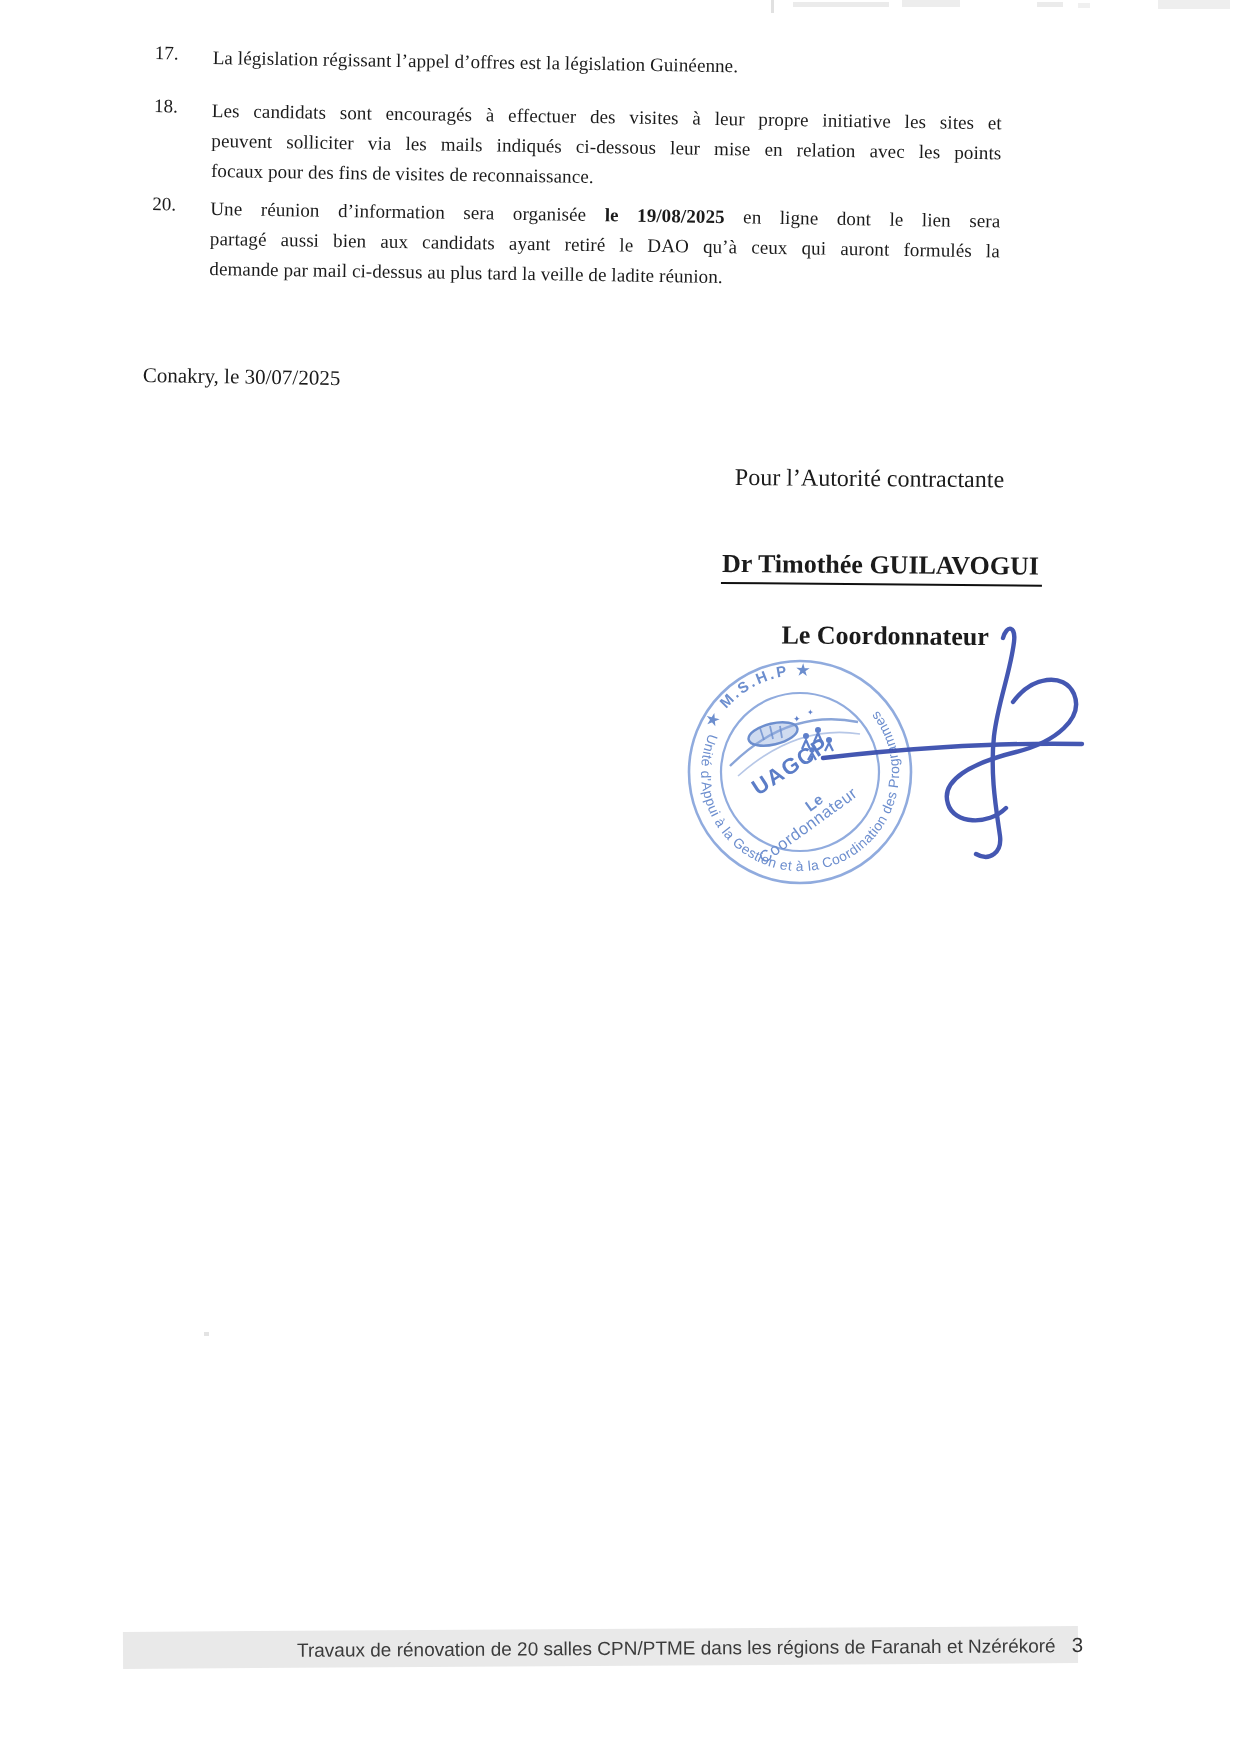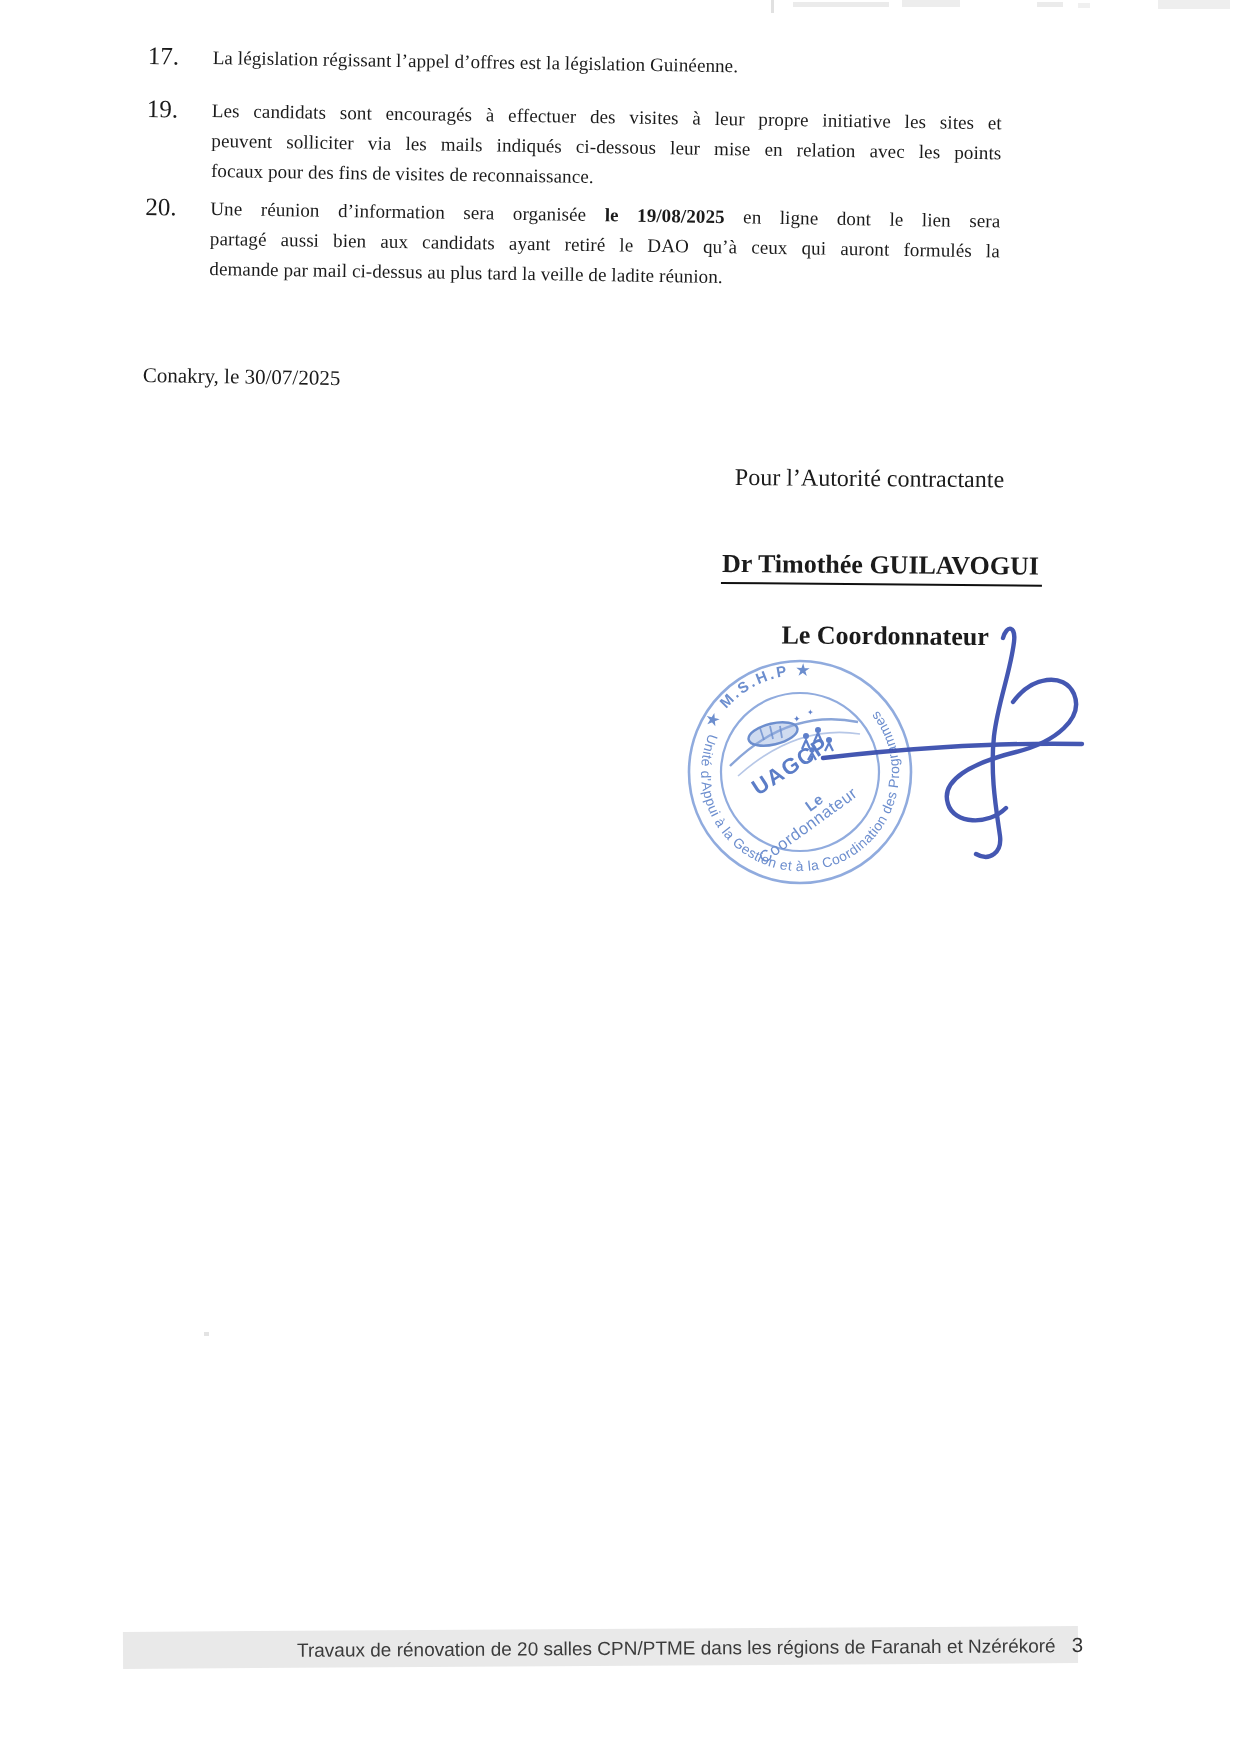--- a/index.html
+++ b/index.html
@@ -8,21 +8,21 @@
     position:relative; width:1240px; height:1755px;
     background:#ffffff; overflow:hidden;
     font-family:"Liberation Serif", serif; color:#1b1b1b;
   }
   
   .artifact { position:absolute; pointer-events:none; }
 
   
   .textblock { position:absolute; inset:0; transform:rotate(0.9deg); transform-origin:148px 42px; }
   .li { position:absolute; left:148px; width:860px; }
-  .li .num { position:absolute; left:0; top:0; font-size:25px;text-align:center; }
+  .li .num { position:absolute; left:7px; top:0; font-size:19px;text-align:center; }
   .li .lines { margin-left:65px; width:790px; font-size:19px; line-height:30px; letter-spacing:0.1px; }
   .line.just { text-align:justify; text-align-last:justify; }
   .line.last { text-align:left; }
   .b { font-weight:bold; }
   .dateline { position:absolute; left:148px; top:363px; font-size:21px; }
 
   
   .sigblock { position:absolute; inset:0; transform:rotate(0.5deg); transform-origin:735px 464px; }
   .authority { position:absolute; left:735px; top:464px; font-size:24px; }
   .signer    { position:absolute; left:722px; top:549px; font-size:26px; font-weight:bold;
@@ -57,21 +57,21 @@
   <div class="textblock">
 
     <div class="li" style="top:42px;">
       <div class="num">17.</div>
       <div class="lines">
         <div class="line last">La législation régissant l’appel d’offres est la législation Guinéenne.</div>
       </div>
     </div>
 
     <div class="li" style="top:95px;">
-      <div class="num">19.</div>
+      <div class="num">18.</div>
       <div class="lines">
         <div class="line just">Les candidats sont encouragés à effectuer des visites à leur propre initiative les sites et</div>
         <div class="line just">peuvent solliciter via les mails indiqués ci-dessous leur mise en relation avec les points</div>
         <div class="line last">focaux pour des fins de visites de reconnaissance.</div>
       </div>
     </div>
 
     <div class="li" style="top:193px;">
       <div class="num">20.</div>
       <div class="lines">

